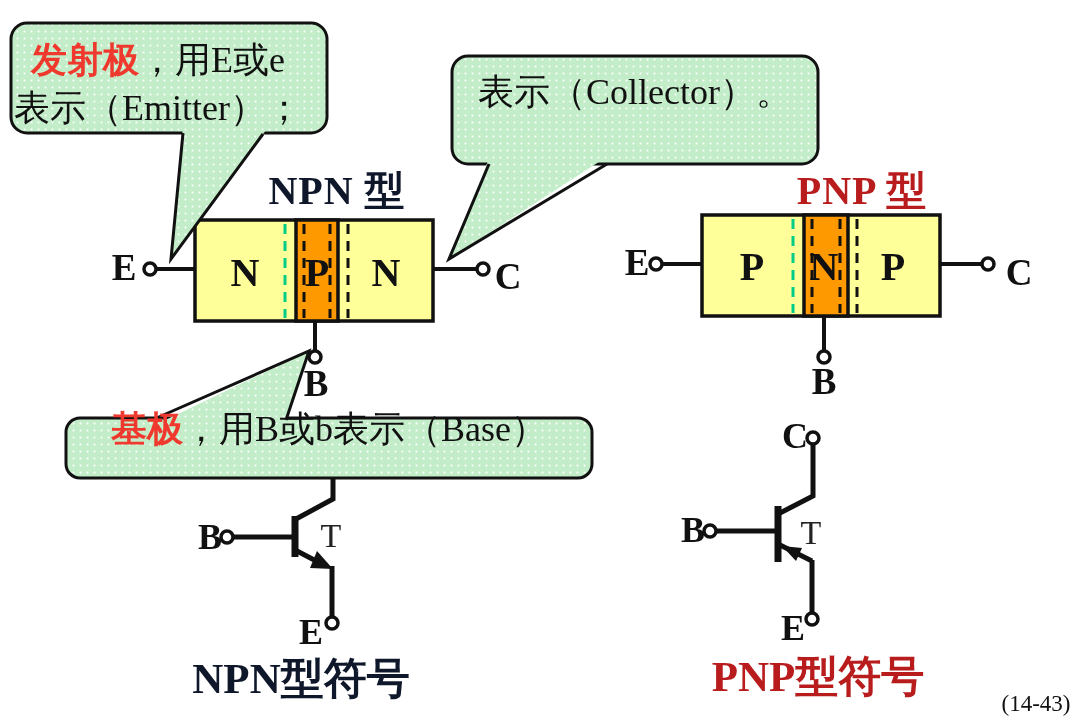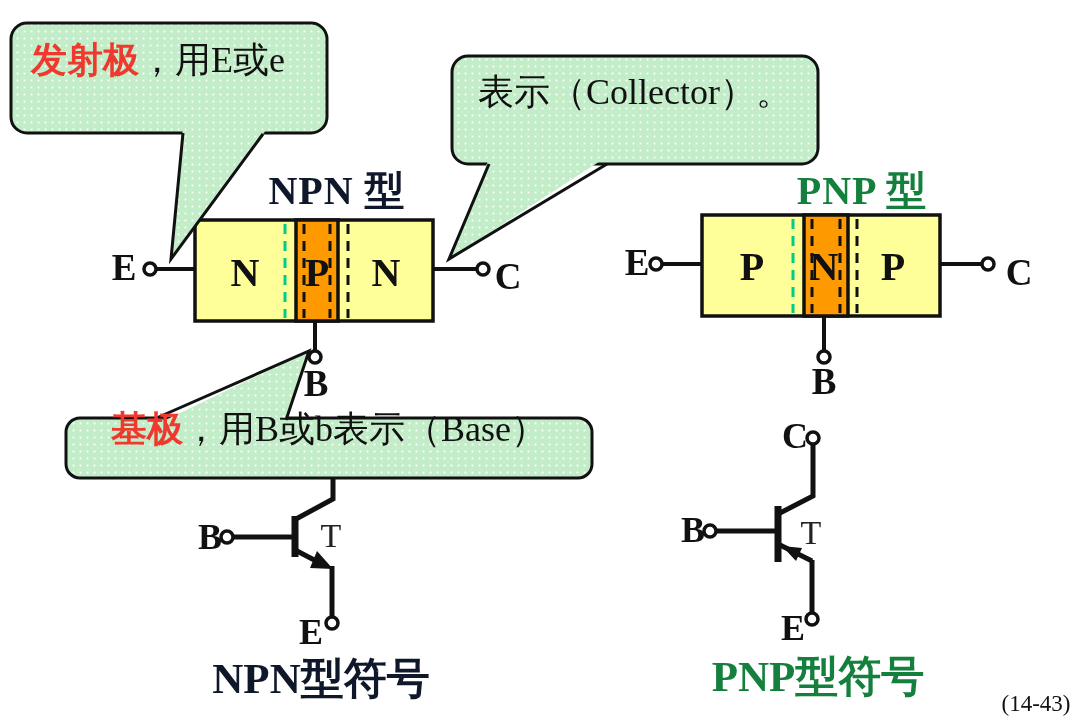--- a/index.html
+++ b/index.html
@@ -3,21 +3,21 @@
 <meta charset="utf-8">
 <style>
   html,body{margin:0;padding:0;background:#ffffff;}
   .canvas{
     position:relative;width:1080px;height:728px;background:#ffffff;overflow:hidden;
     font-family:"Liberation Serif","DejaVu Serif",serif;color:#111;
   }
   .canvas svg{position:absolute;left:0;top:0;}
   .lbl{position:absolute;transform:translate(-50%,-50%);white-space:nowrap;color:#111;}
   .red{color:#0f172a;}
-  .blue{color:#15803d;}
+  .blue{color:#b91c1c;}
   .hl{color:#f0392e;font-weight:bold;}
   .bubble-text{position:absolute;text-align:center;font-size:36px;line-height:48px;color:#111;}
   .bubble-text.single{line-height:44px;}
   .title{font-size:40px;font-weight:bold;letter-spacing:1px;}
   .region{font-size:40px;font-weight:bold;}
   .term{font-size:37px;font-weight:bold;}
   .sym{font-size:36px;font-weight:bold;}
   .t-label{font-size:34px;color:#222;}
   .caption{font-size:43px;font-weight:bold;}
   .footer{font-size:23px;}
@@ -102,20 +102,21 @@
 
     <g>
       <rect x="66" y="418" width="526" height="60" rx="14" fill="url(#dots)" stroke="#111" stroke-width="3"></rect>
       <path d="M153,426 L285,426 L309,351 Z" fill="url(#dots)"></path>
       <path d="M152,420 L309,351 L286,420" fill="none" stroke="#111" stroke-width="3"></path>
     </g>
   </svg>
 
   <div class="bubble-text" style="left:14px;top:36px;width:288px;">
     <div><span class="hl">发射极</span><span>，用E或e</span></div>
+    <div>表示（Emitter）；</div>
   </div>
 
   <div class="bubble-text" style="left:456px;top:68px;width:358px;">
     <div>表示（Collector）。</div>
   </div>
 
   <div class="bubble-text single" style="left:70px;top:407px;width:518px;">
     <div><span class="hl">基极</span><span>，用B或b表示（Base）</span></div>
   </div>
 
@@ -138,17 +139,17 @@
 
   <div class="lbl sym" style="left:210px;top:537px;">B</div>
   <div class="lbl t-label" style="left:331px;top:536px;">T</div>
   <div class="lbl sym" style="left:311px;top:632px;">E</div>
 
   <div class="lbl sym" style="left:693px;top:530px;">B</div>
   <div class="lbl sym" style="left:795px;top:436px;">C</div>
   <div class="lbl t-label" style="left:811px;top:533px;">T</div>
   <div class="lbl sym" style="left:793px;top:628px;">E</div>
 
-  <div class="lbl caption red" style="left:321px;top:679px;">NPN型符号</div>
+  <div class="lbl caption red" style="left:301px;top:679px;">NPN型符号</div>
   <div class="lbl caption blue" style="left:801px;top:677px;margin-left:17px;">PNP型符号</div>
   <div class="lbl footer" style="left:1036px;top:704px;">(14-43)</div>
 
 </div>
 
 </body></html>

